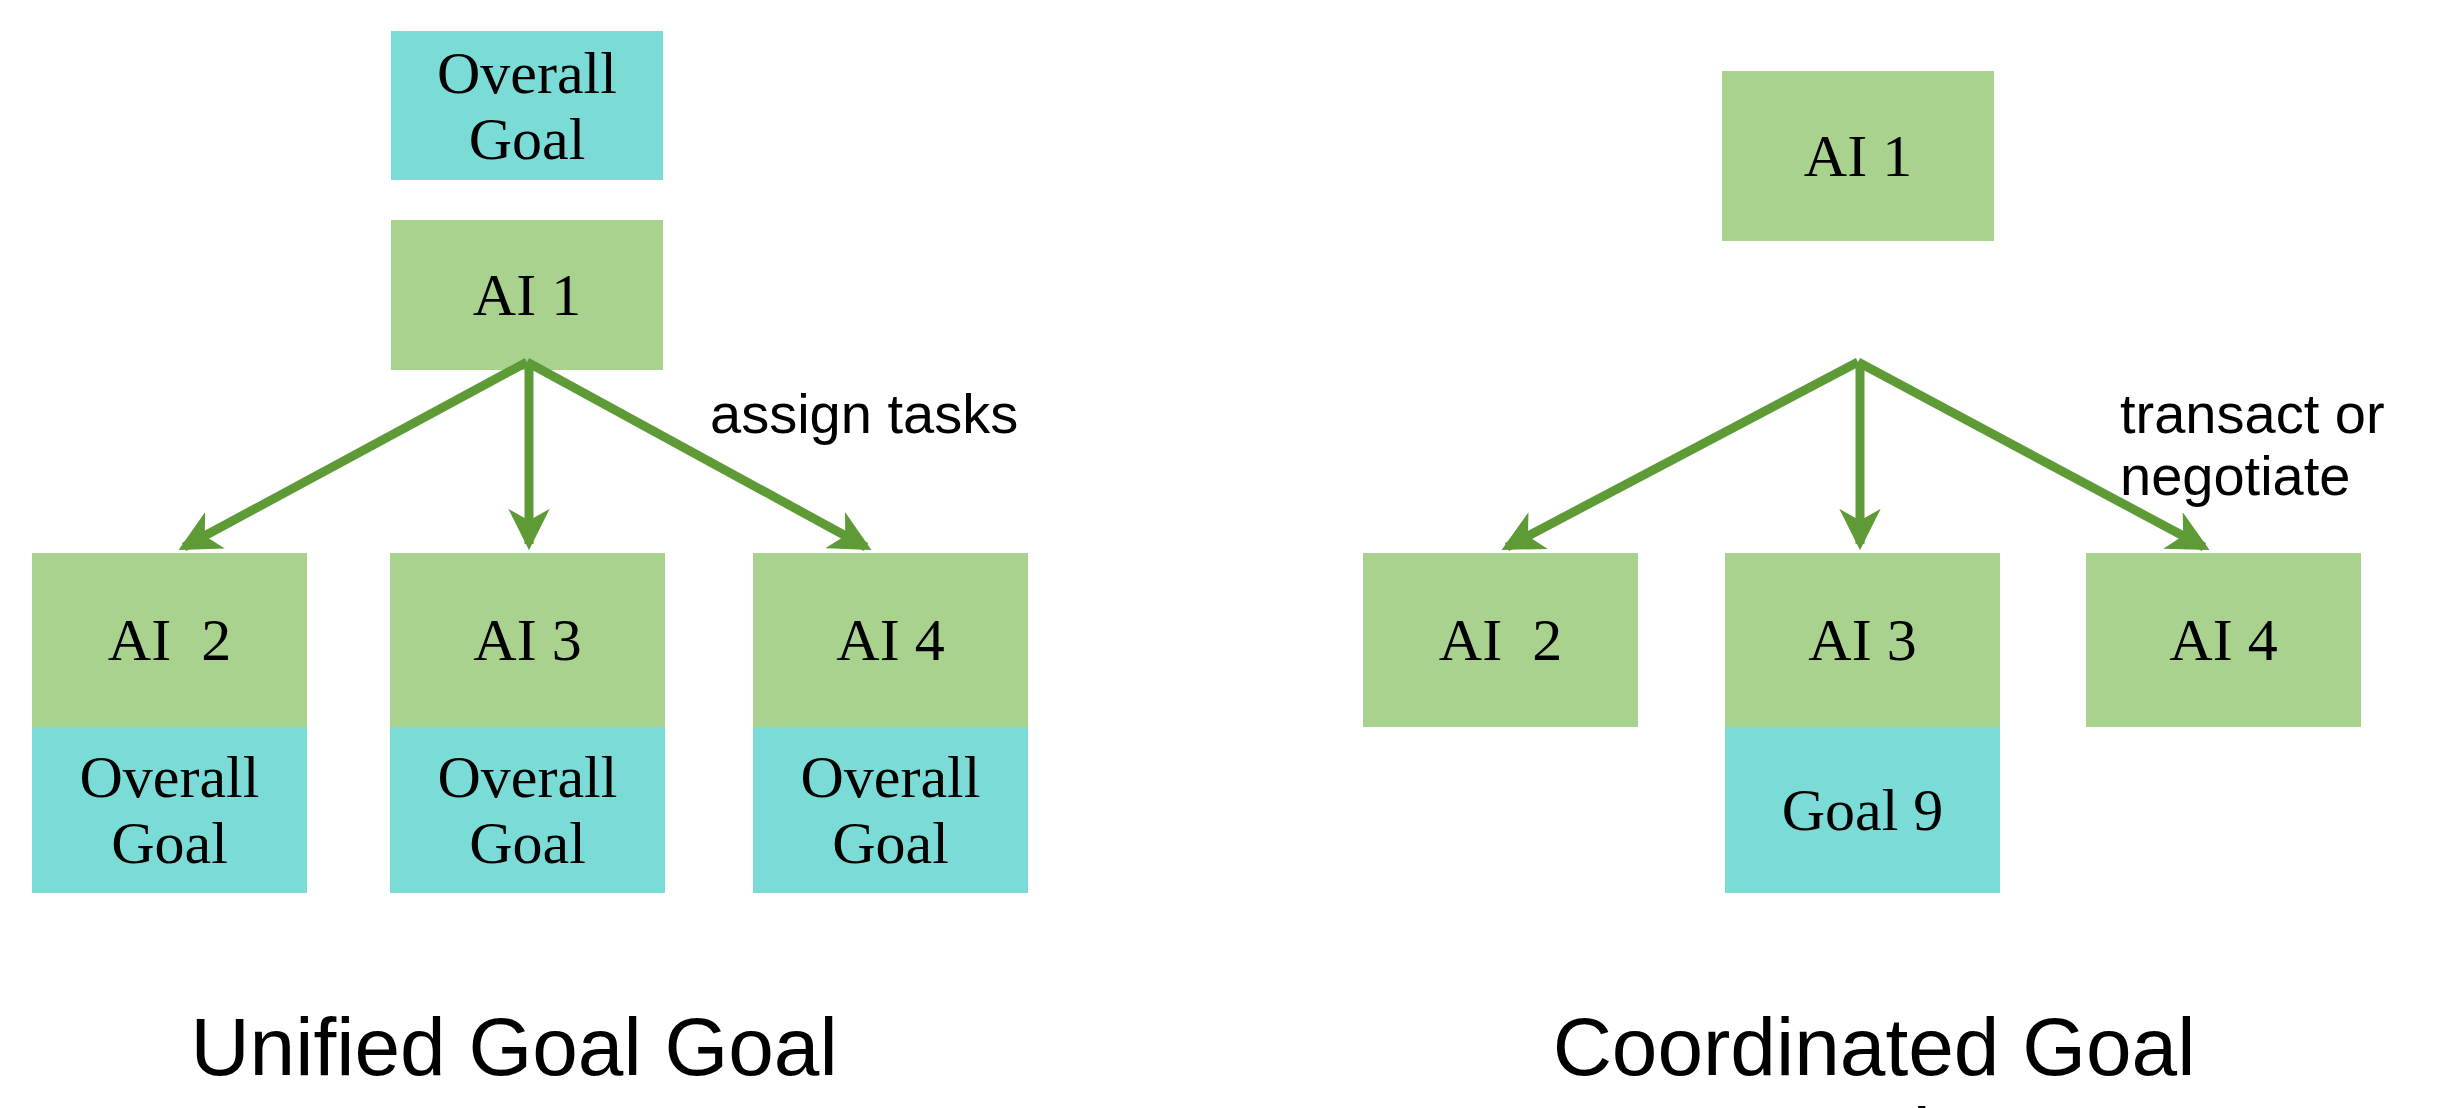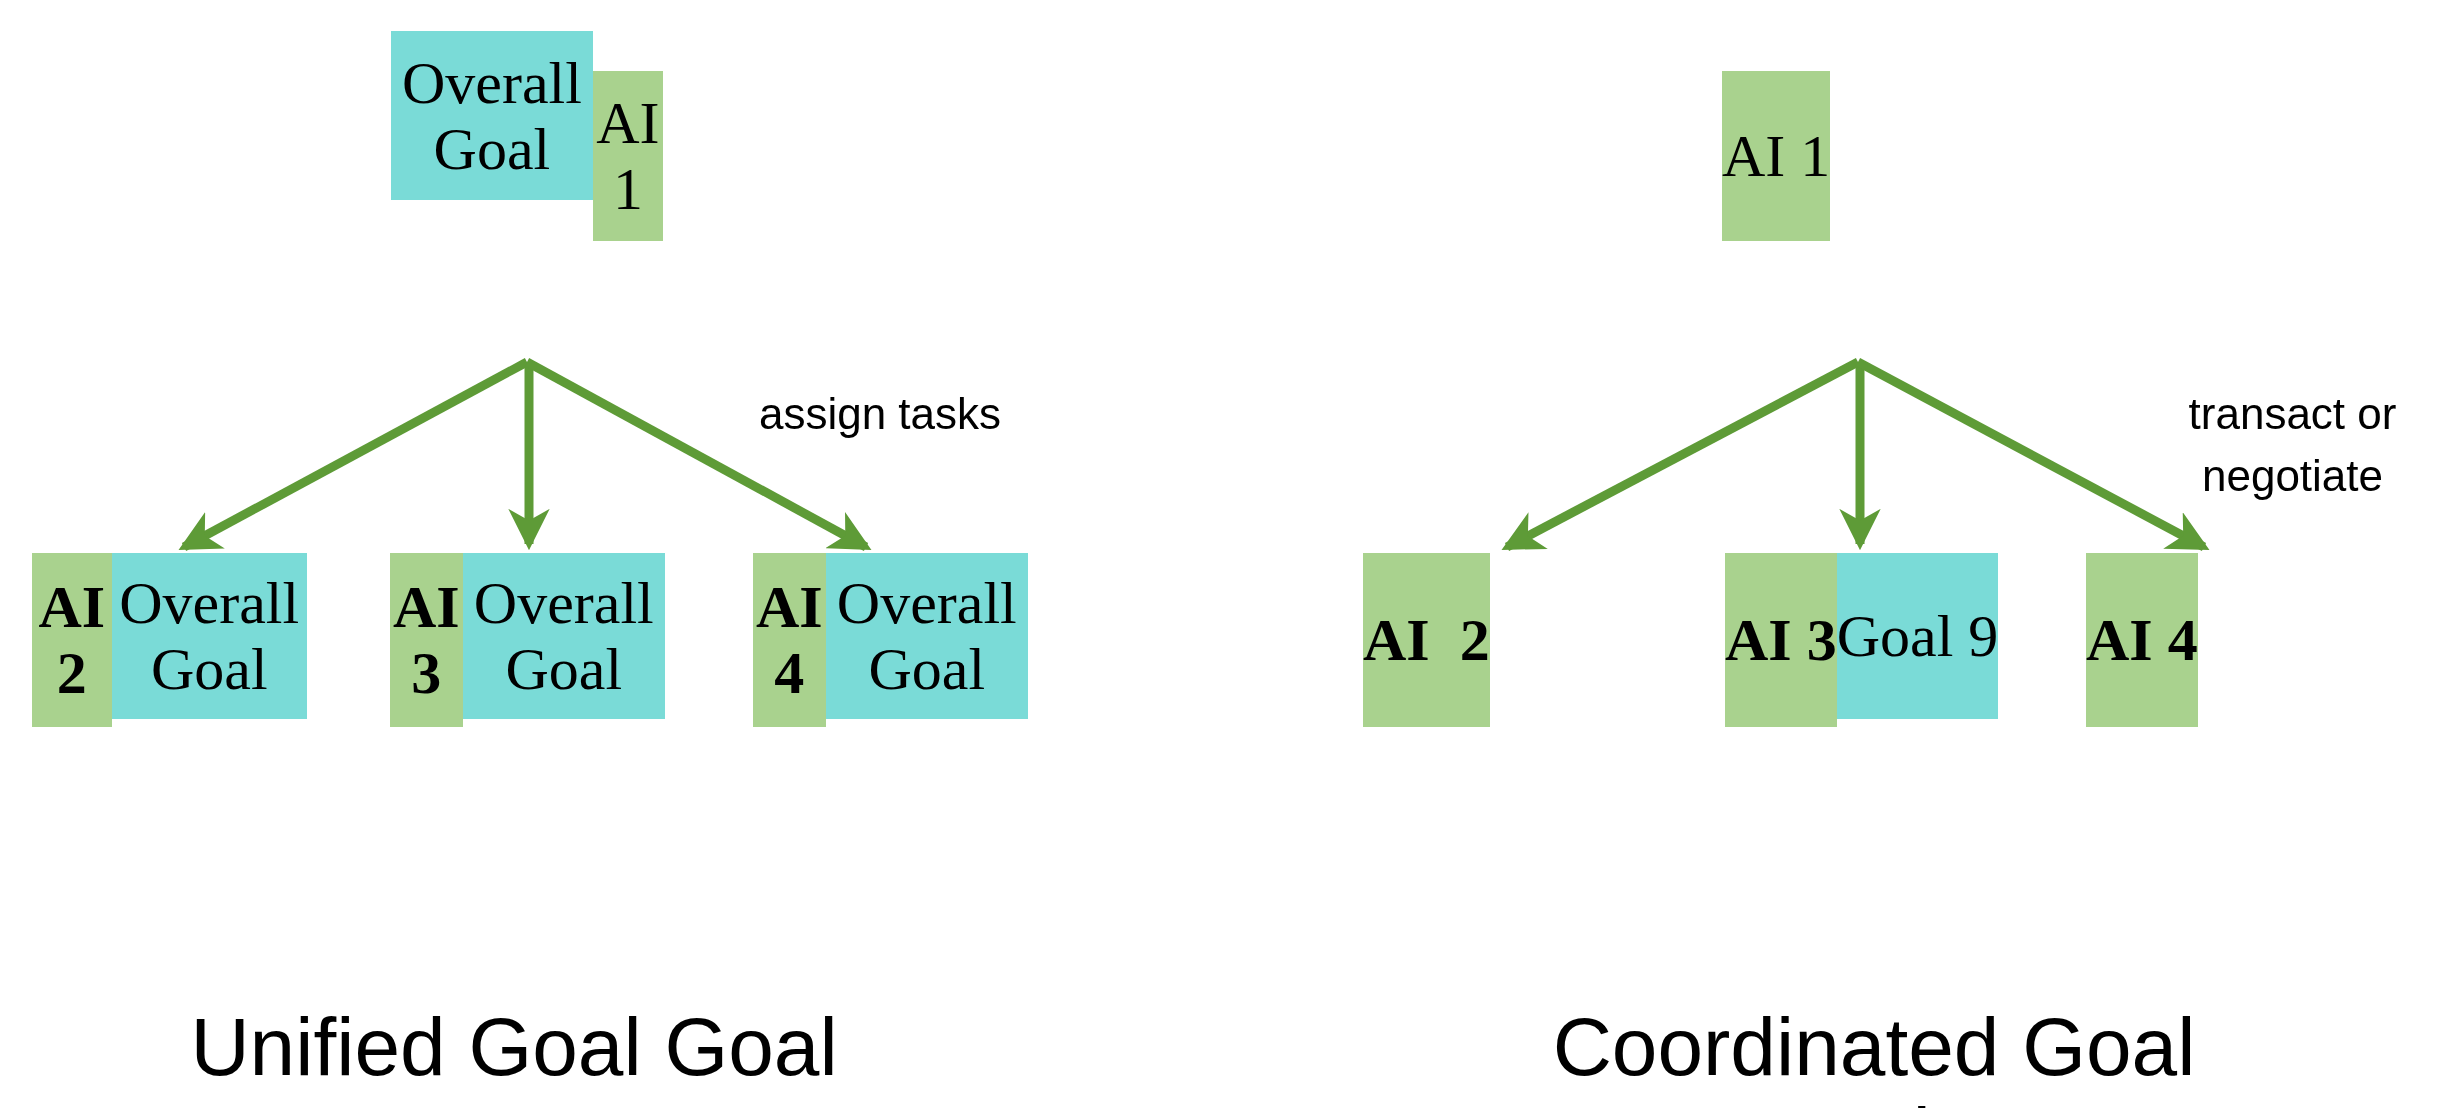--- a/index.html
+++ b/index.html
@@ -15,21 +15,21 @@
     width: 2447px;
     height: 1108px;
     background: #ffffff;
     overflow: hidden;
     font-family: "Liberation Sans", sans-serif;
     color: var(--text);
   }
   .node {
     position: absolute;
     display: flex;
-    flex-direction: row;
+    flex-direction: column;
   }
   .seg {
     display: flex;
     align-items: center;
     justify-content: center;
     text-align: center;
   }
   .seg.goal  { background: var(--goal-fill); }
   .seg.agent { background: var(--agent-fill); }
   .box-label {
@@ -38,28 +38,28 @@
     line-height: 66px;
     white-space: pre-wrap;
     color: var(--text);
   }
   
   .node.root { width: 272px; top: 31px; height: 339px; }
   .node.root .seg.goal  { height: 169px; }
   .node.root .seg.agent { height: 170px; margin-top: 40px; }
   
   .node.child { width: 275px; top: 553px; height: 340px; }
-  .node.child .seg.agent { height: 174px; font-weight: bold; }
+  .node.child .seg.agent { height: 174px; }
   .node.child .seg.goal  { height: 166px; }
 
   .arrow-label {
     position: absolute;
     top: 383px;
-    text-align: center;
-    font-size: 44px;
+    text-align: left;
+    font-size: 56px;
     line-height: 62px;
     white-space: pre-line;
     color: var(--text);
   }
   .caption {
     position: absolute;
     top: 1002px;
     width: 800px;
     text-align: center;
     font-size: 82px;

